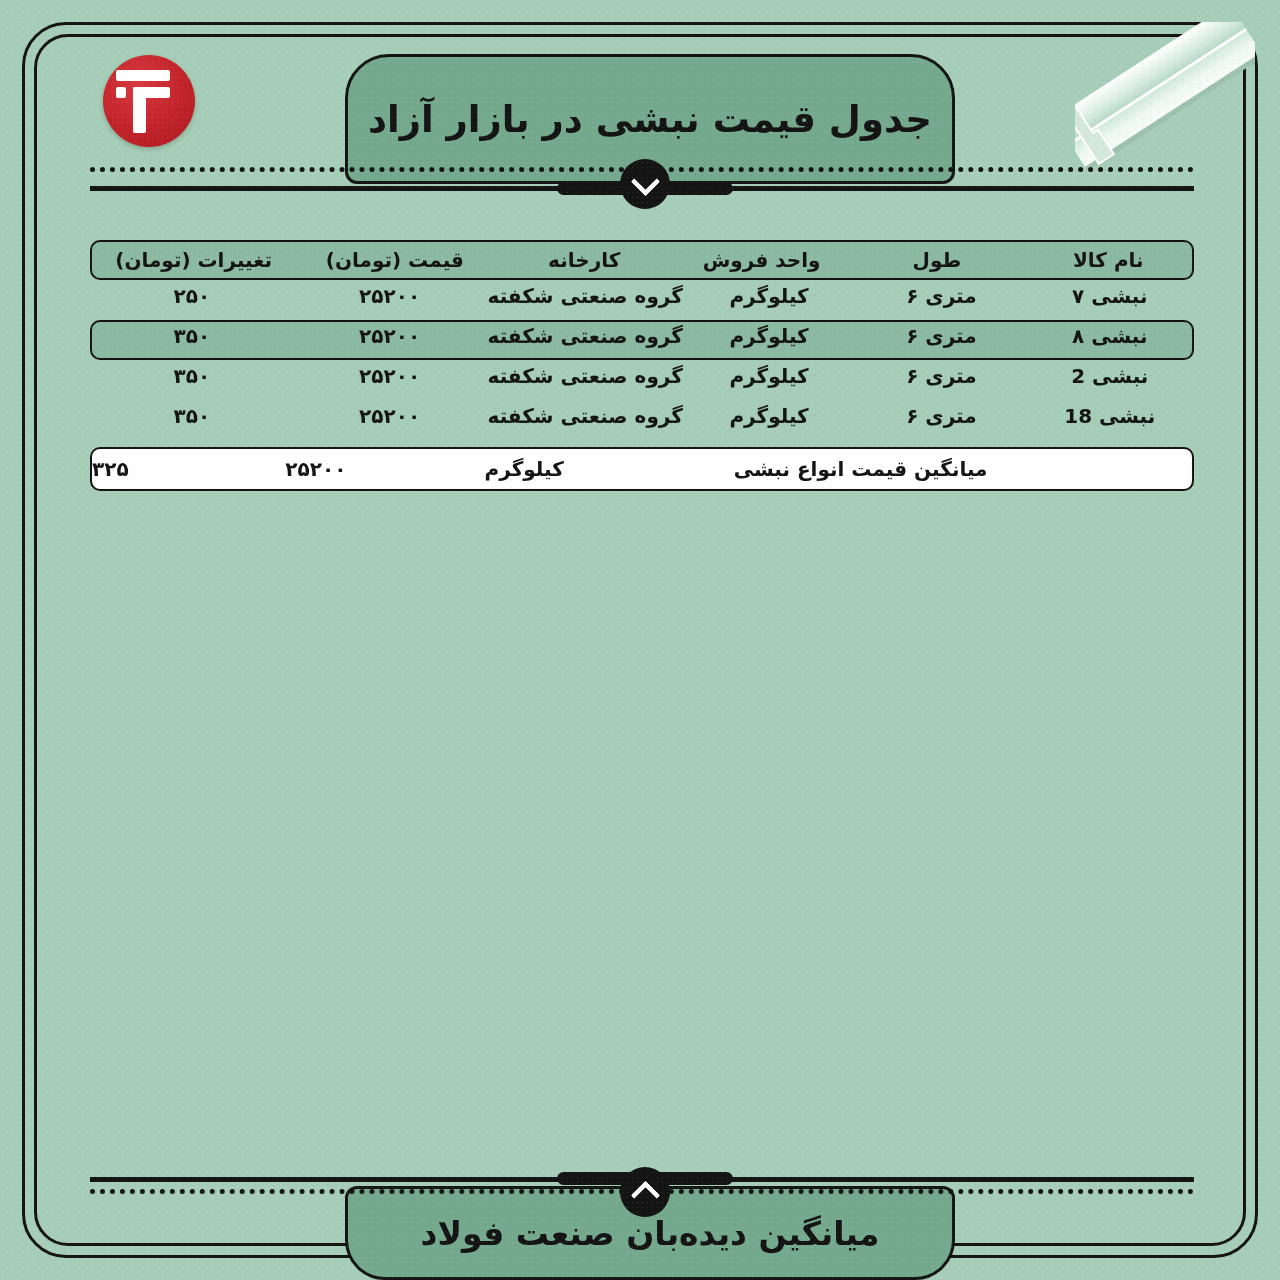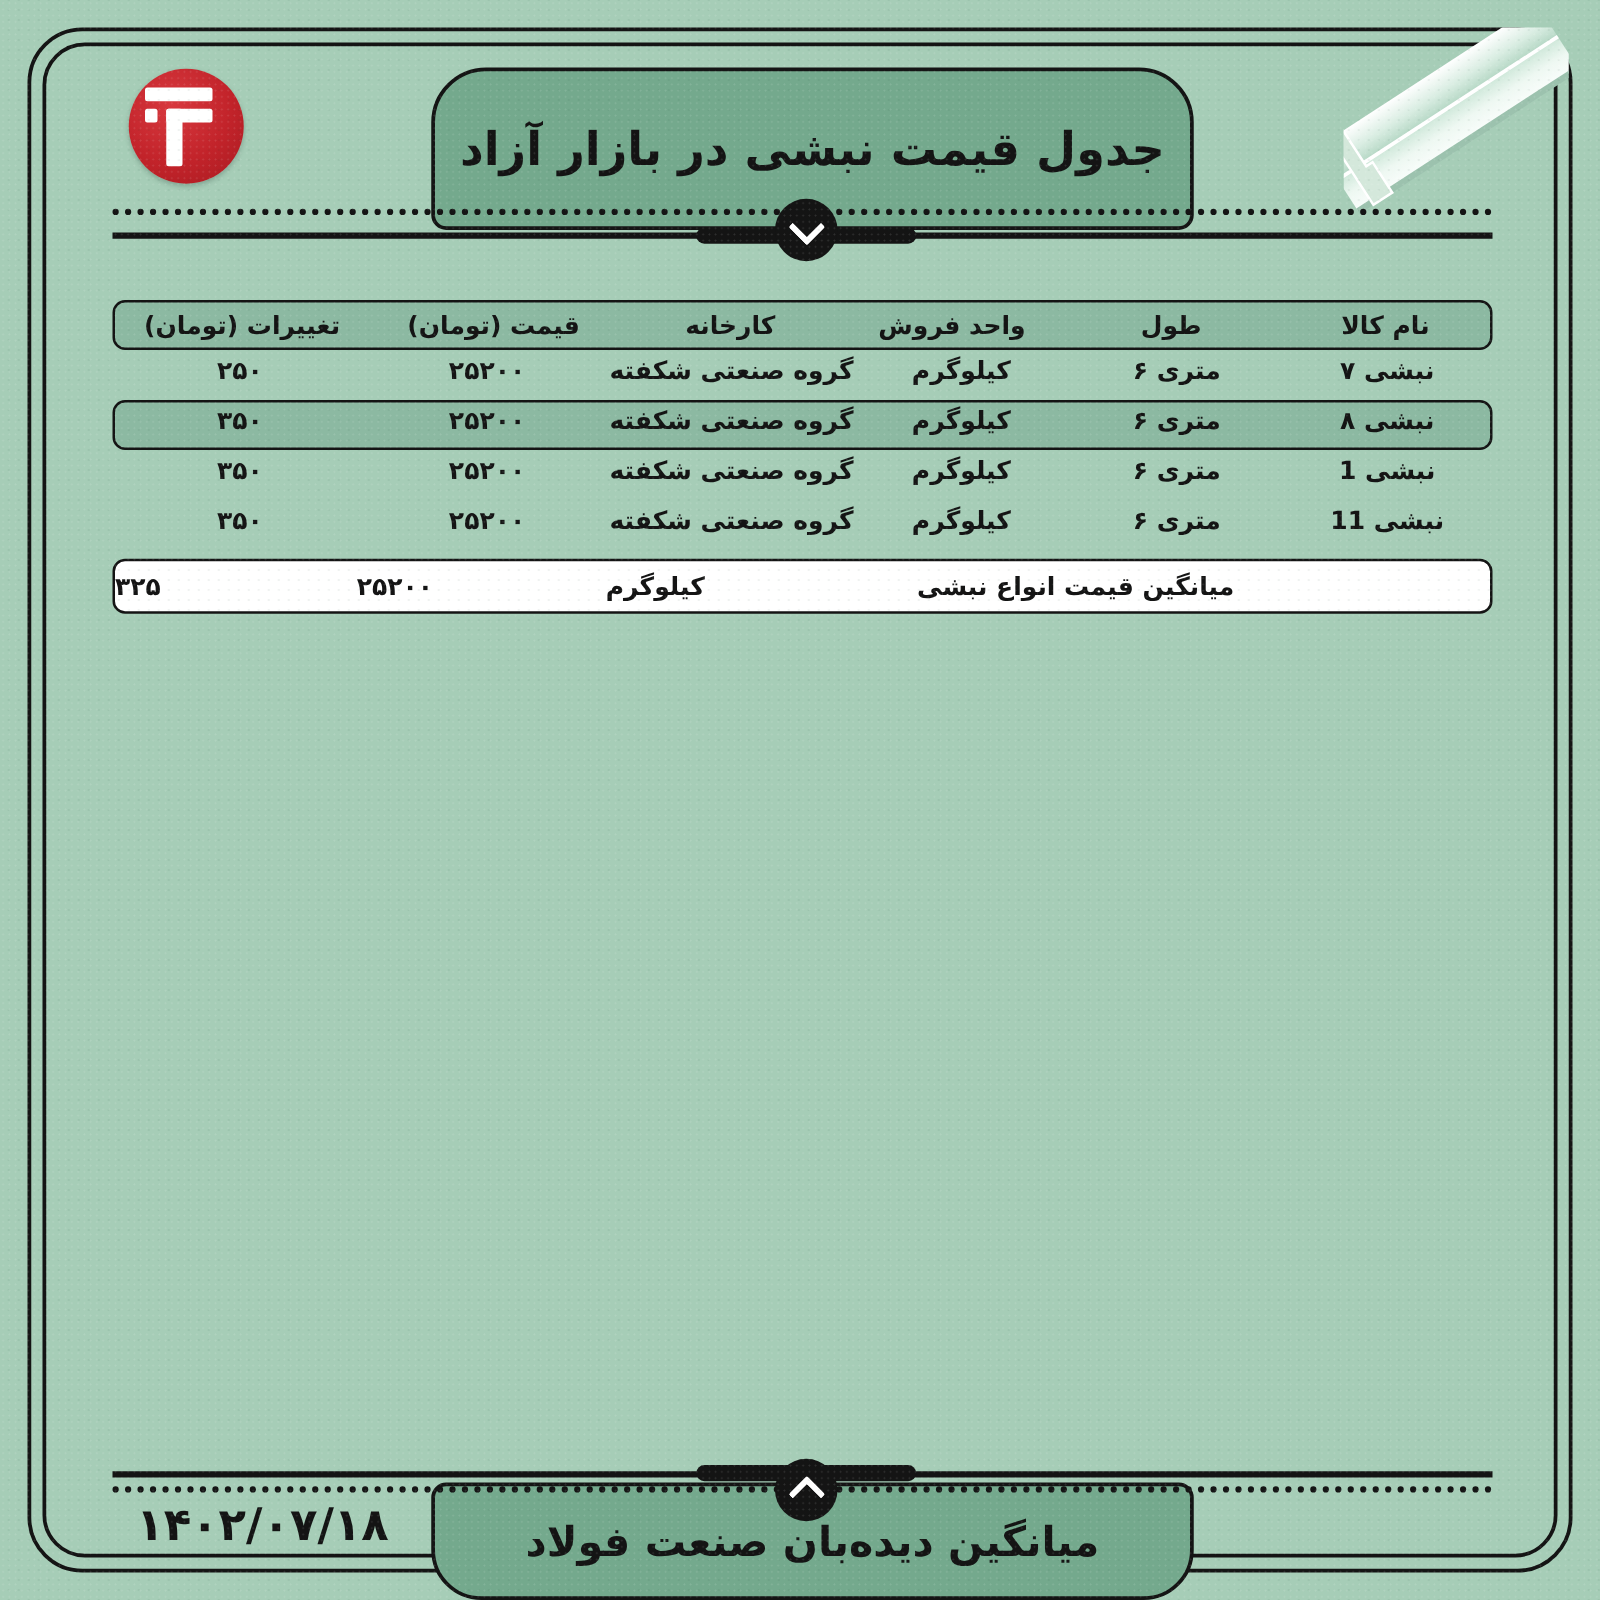--- a/index.html
+++ b/index.html
@@ -180,30 +180,30 @@
     <div class="trow">
       <div class="cell">نبشی ۸</div>
       <div class="cell">متری ۶</div>
       <div class="cell">کیلوگرم</div>
       <div class="cell">گروه صنعتی شکفته</div>
       <div class="cell">۲۵۲۰۰</div>
       <div class="cell">۳۵۰</div>
     </div>
 
     <div class="trow hl">
-      <div class="cell">نبشی 1</div>
+      <div class="cell">نبشی 2</div>
       <div class="cell">متری ۶</div>
       <div class="cell">کیلوگرم</div>
       <div class="cell">گروه صنعتی شکفته</div>
       <div class="cell">۲۵۲۰۰</div>
       <div class="cell">۳۵۰</div>
     </div>
 
     <div class="trow">
-      <div class="cell">نبشی 11</div>
+      <div class="cell">نبشی 18</div>
       <div class="cell">متری ۶</div>
       <div class="cell">کیلوگرم</div>
       <div class="cell">گروه صنعتی شکفته</div>
       <div class="cell">۲۵۲۰۰</div>
       <div class="cell">۳۵۰</div>
     </div>
   </div>
 
   <div class="summary">
     <div class="cell">میانگین قیمت انواع نبشی</div>
@@ -215,16 +215,15 @@
   <div class="solid-line" style="top:1177px;"></div>
   <div class="line-bar" style="left:557px;top:1172px;"></div>
   <div class="dotted-line" style="top:1189px;"></div>
   <div class="chev-badge" style="left:620px;top:1167px;">
     <div class="chev up"></div>
   </div>
 
   <div class="banner-bottom">
     <div class="brand">میانگین دیده‌بان صنعت فولاد</div>
   </div>
-  <div class="date-text">۱۴۰۲/۰۷/۱۸</div>
 
   <div class="grain"></div>
 </div>
 
 </body></html>

